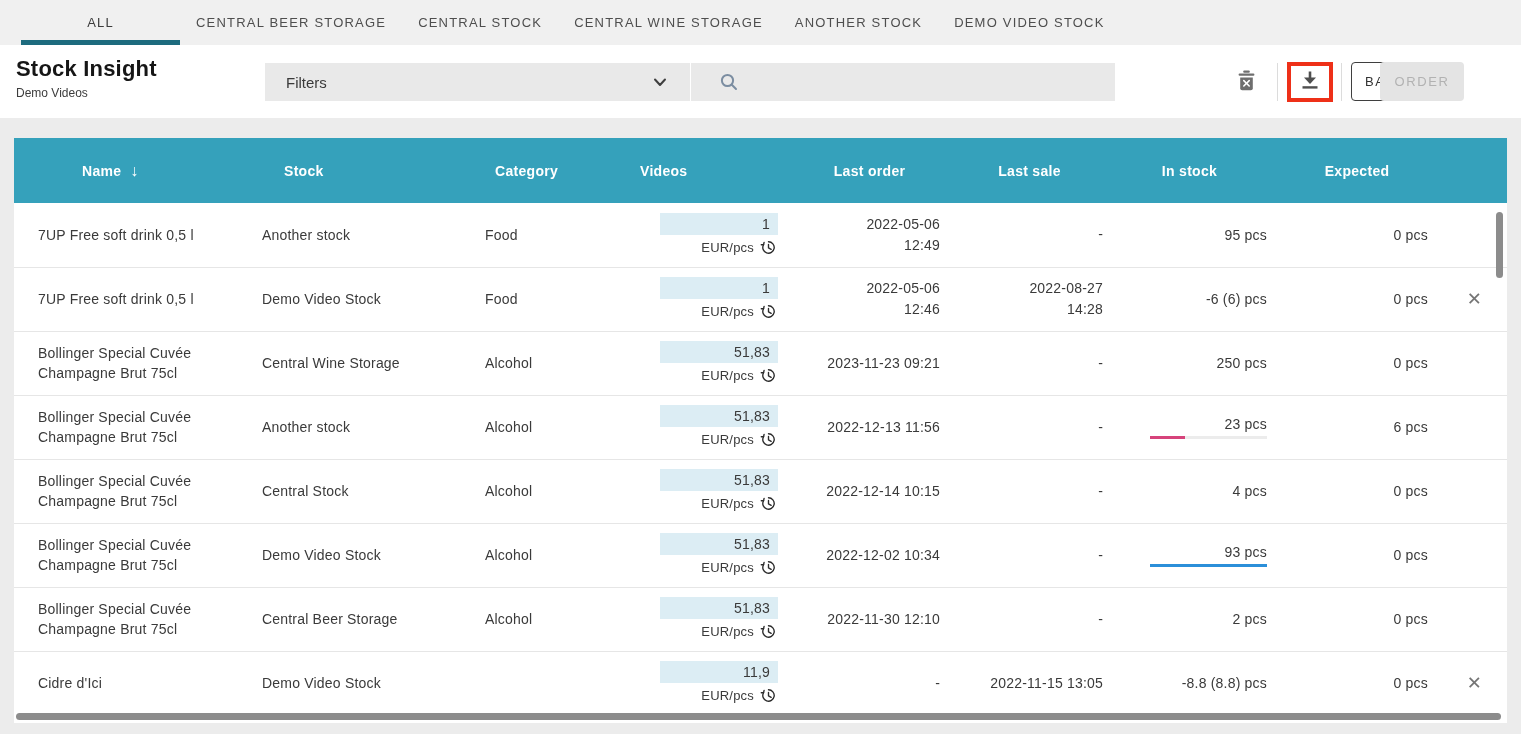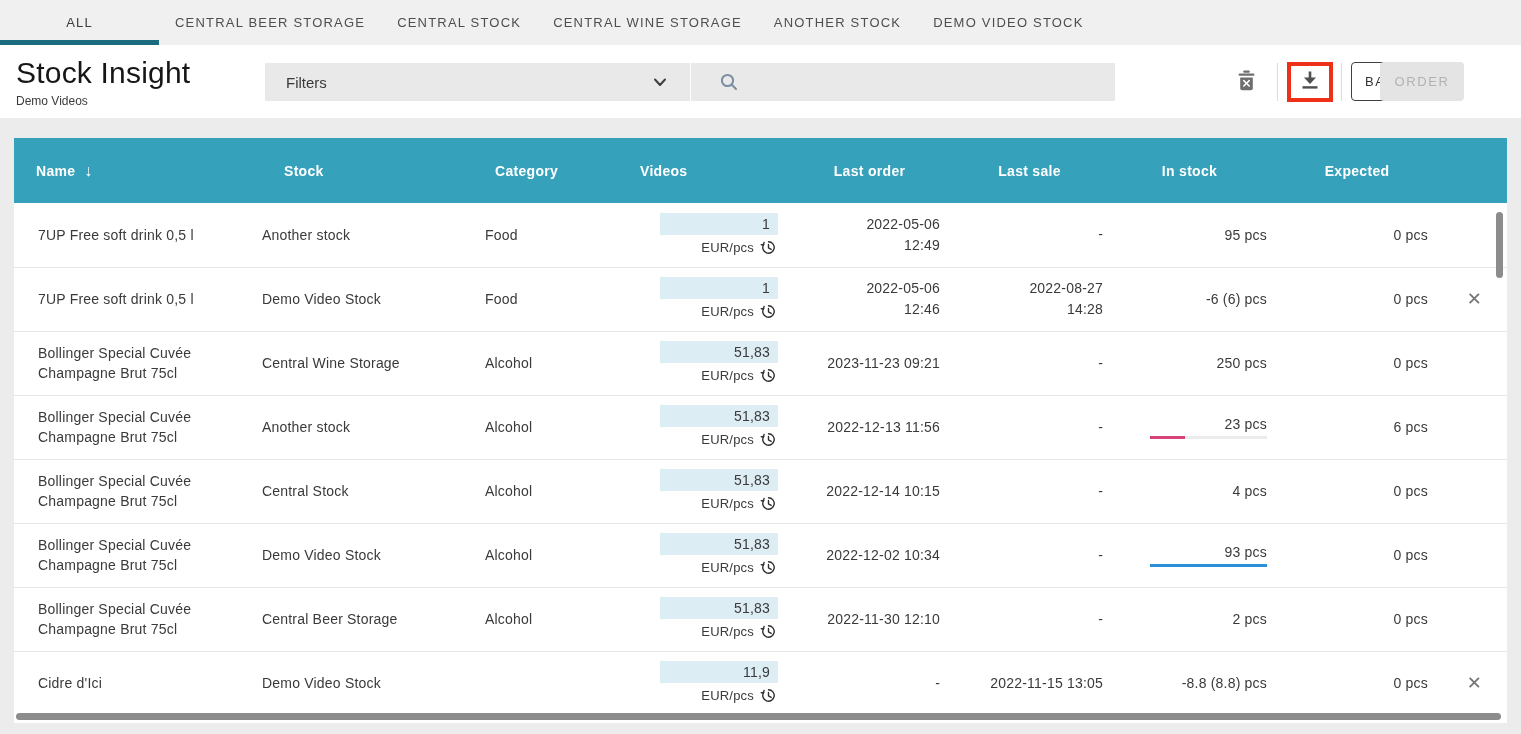--- a/index.html
+++ b/index.html
@@ -8,25 +8,25 @@
     position:relative; width:1521px; height:734px; overflow:hidden;
     background:#ececec; font-family:"Liberation Sans", sans-serif; color:#3b3b3b;
   }
   
   .tabbar { height:45px; background:#f0f0f0; display:flex; align-items:stretch; }
   .tab {
     display:flex; align-items:center; justify-content:center; padding:0 16px;
     font-size:13px; letter-spacing:1.2px; color:#4e4e4e; cursor:pointer; white-space:nowrap;
   }
   .tab--first { width:159px; flex:none; }
-  .tab.active { box-shadow: inset 0 -5px 0 #1d6b7e; color:#3c3c3c; }
+  .tab.active { box-shadow: inset 0 -5px 0 #1d6b7e; color:#3c3c3c;margin-left:21px; }
   
   .header { position:relative; height:73px; background:#ffffff; }
   .title-block { position:absolute; left:16px; top:11px; }
-  .title { font-size:30px; font-weight:normal; color:#161616; letter-spacing:0.2px; }
+  .title { font-size:22px; font-weight:bold; color:#161616; letter-spacing:0.2px; }
   .subtitle { font-size:12px; color:#3c3c3c; margin-top:4px; }
   .filters {
     position:absolute; left:265px; top:18px; width:425px; height:38px;
     background:#e9e9e9; display:flex; align-items:center; cursor:pointer;
   }
   .filters-label { font-size:15px; color:#3a3a3a; margin-left:21px; }
   .filters-chevron { margin-left:auto; margin-right:22px; display:flex; }
   .search {
     position:absolute; left:691px; top:18px; width:424px; height:38px;
     background:#e9e9e9; display:flex; align-items:center;
@@ -51,21 +51,21 @@
   }
   .back-btn { left:1351px; width:70px; background:#ffffff; border:1px solid #3f3f3f; color:#333333; }
   .order-btn { left:1380px; width:84px; background:#e4e4e4; border:none; color:#b2b2b2; cursor:default; }
   
   .table-wrap { position:absolute; left:14px; top:138px; width:1493px; height:585px; background:#ffffff; }
   table { border-collapse:collapse; width:100%; table-layout:fixed; }
   thead th {
     background:#35a1bb; color:#ffffff; height:65px; font-size:14px; font-weight:600;
     letter-spacing:0.3px; text-align:left;
   }
-  th.h-name { padding-left:22px;margin-top:33px; }
+  th.h-name { padding-left:68px;margin-top:33px; }
   th.h-stock { padding-left:30px; }
   th.h-cat { padding-left:16px; }
   th.h-inprice { padding-left:21px; }
   th.h-center { text-align:center; }
   .sort-arrow { font-size:16px; margin-left:9px; font-weight:400; }
   tbody tr { height:64px; }
   tbody tr + tr td { border-top:1px solid #e6e6e6; }
   tbody td { font-size:14px; color:#3a3a3a; letter-spacing:0.2px; vertical-align:middle; }
   td.c-name { padding-left:24px; line-height:20px; }
   td.c-stock { padding-left:8px; }

